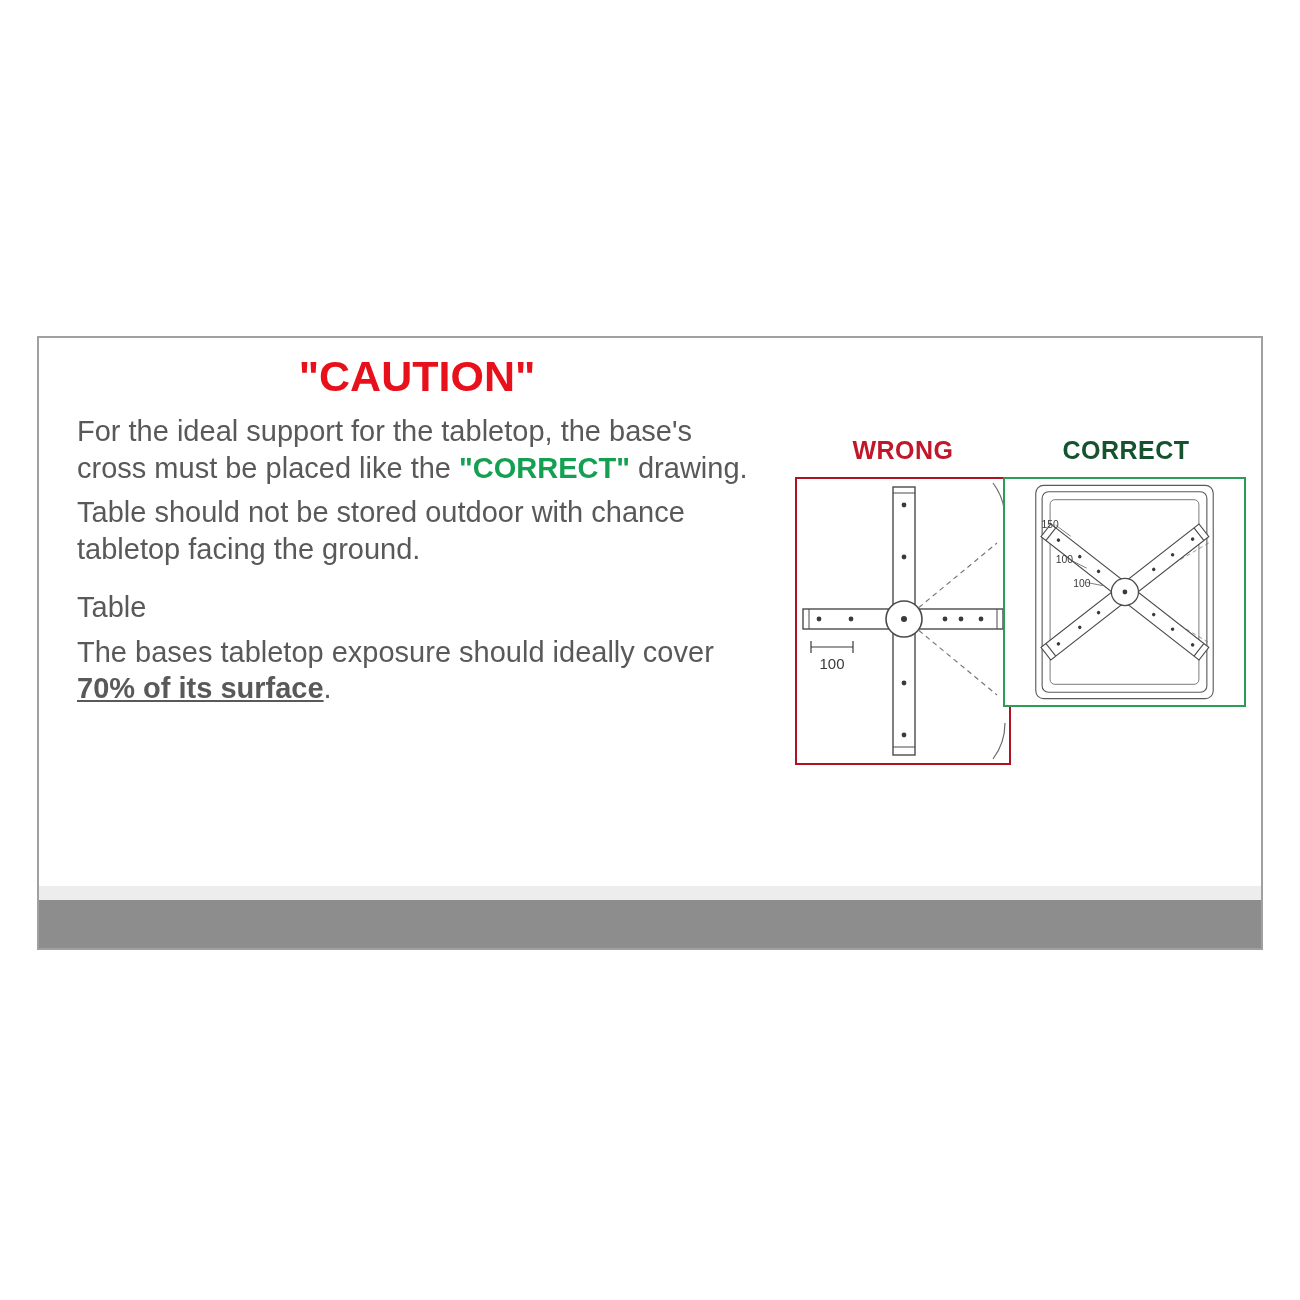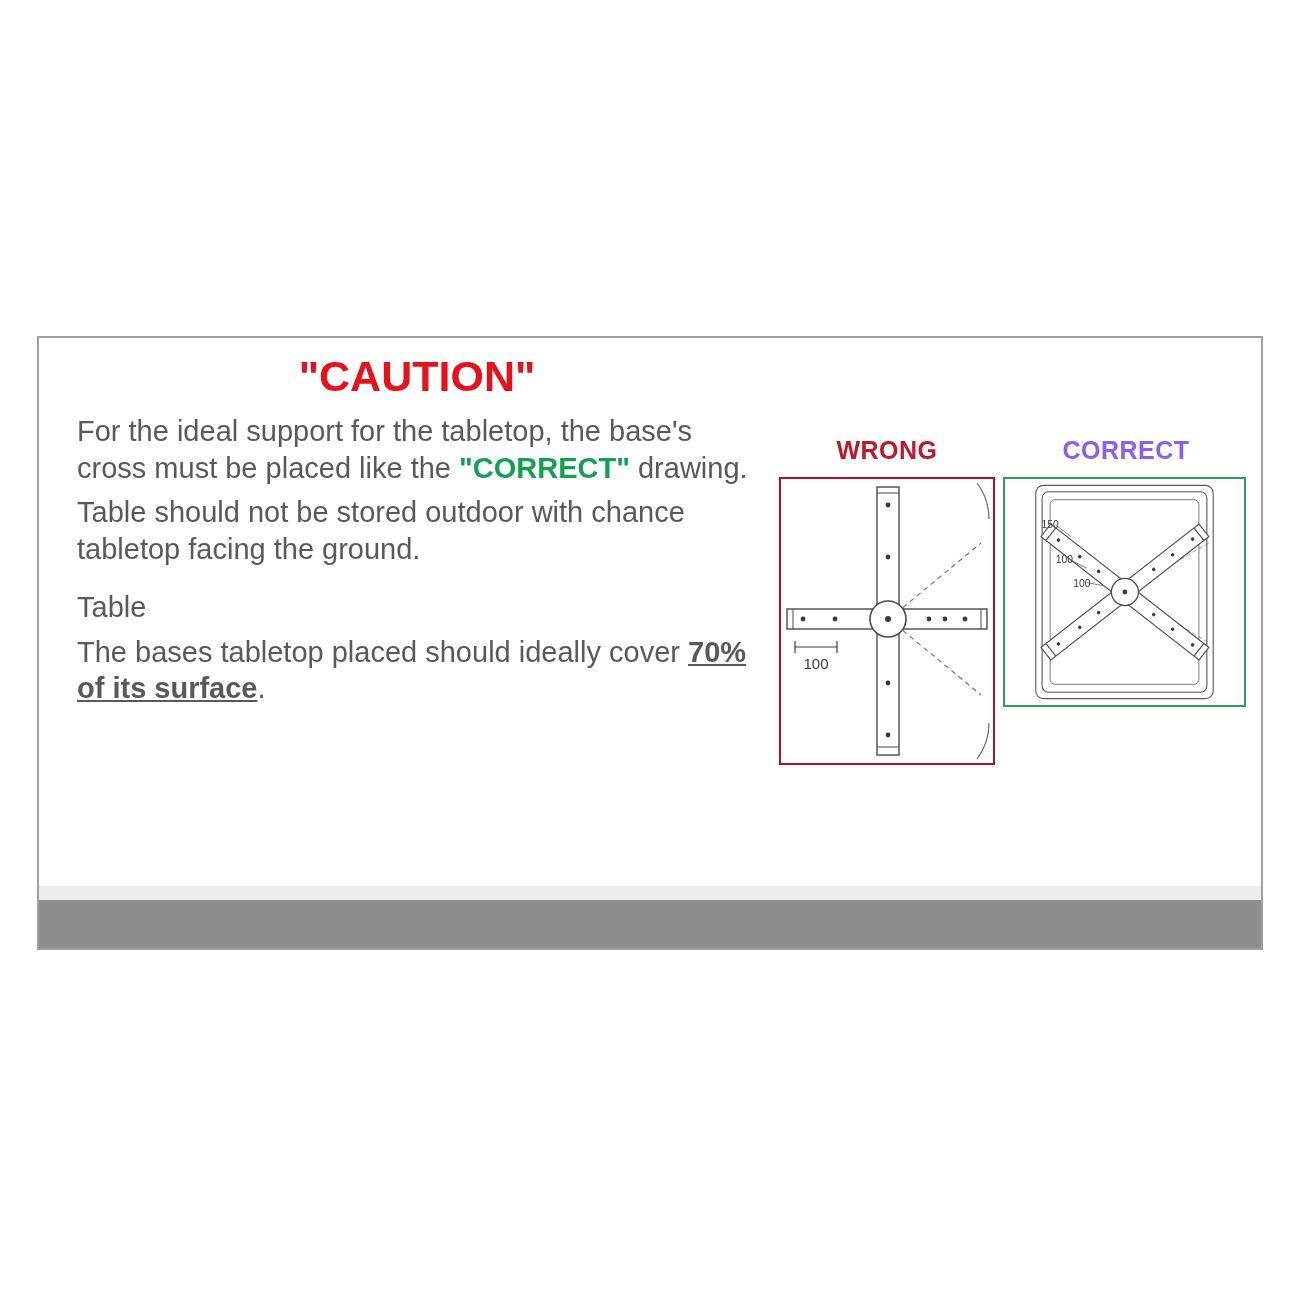--- a/index.html
+++ b/index.html
@@ -97,32 +97,32 @@
     left: 740px;
     top: 98px;
     width: 470px;
     height: 320px;
   }
 
   .diagram-block {
     position: absolute;
     top: 0;
   }
-  #wrong-block { left: 0; width: 216px; }
+  #wrong-block { left: 16px; width: 216px; }
   #correct-block { left: 224px; width: 246px; }
 
   .diagram-heading {
     font-size: 25px;
     font-weight: bold;
     text-align: center;
     margin: 0 0 12px 0;
     letter-spacing: 0.5px;
   }
   #wrong-heading { color: #c0182a; }
-  #correct-heading { color: #8b5cf6; }
+  #correct-heading { color: #14532d; }
 
   .diagram-frame {
     position: relative;
     box-sizing: border-box;
     background: #ffffff;
   }
   #wrong-frame {
     width: 216px;
     height: 288px;
     border: 2px solid #b01222;
@@ -145,21 +145,21 @@
     <div id="text-column">
 
       <h1 id="caution-title">"CAUTION"</h1>
 
       <p class="para tight"><span>For the ideal support for the tabletop, the base's cross must be placed like the </span><span class="correct-inline">"CORRECT"</span><span> drawing.</span></p>
 
       <p class="para">Table should not be stored outdoor with chance tabletop facing the ground.</p>
 
       <p class="para tight">Table</p>
 
-      <p class="para gap-big"><span>The bases tabletop placed should ideally cover </span><span class="underline-bold">70% of its surface</span><span>.</span></p>
+      <p class="para gap-big"><span>The bases tabletop exposure should ideally cover </span><span class="underline-bold">70% of its surface</span><span>.</span></p>
 
     </div>
 
     <div id="diagram-area">
 
       <div class="diagram-block" id="wrong-block">
         <div class="diagram-heading" id="wrong-heading">WRONG</div>
 
         <div class="diagram-frame" id="wrong-frame">
           <svg class="svg-fill" viewBox="0 0 212 284">

